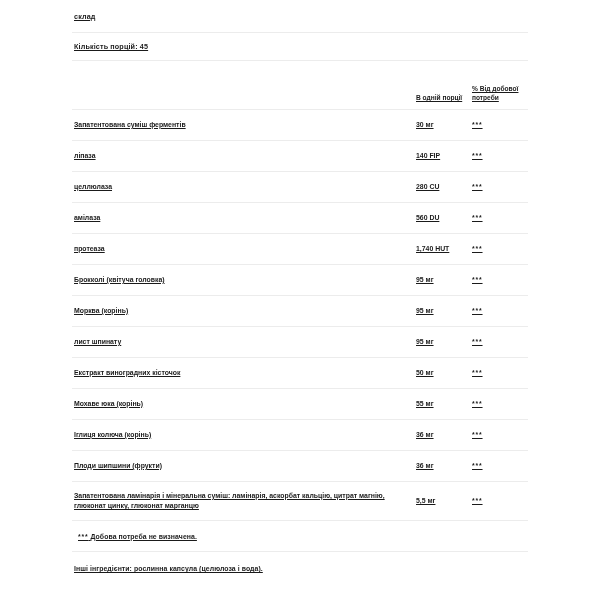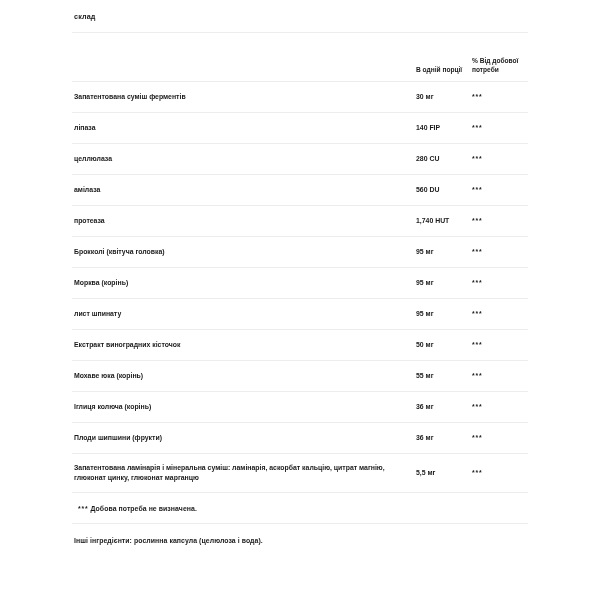--- a/index.html
+++ b/index.html
@@ -15,20 +15,21 @@
     color: #1a1a1a;
     -webkit-font-smoothing: antialiased;
   }
 
   .page {
     width: 600px;
     height: 600px;
     box-sizing: border-box;
     padding: 0;
     position: relative;
+    text-decoration: underline;
   }
 
   .panel {
     margin: 0 72px 0 72px;
     width: 456px;
   }
 
   
   .facts {
     width: 456px;
@@ -126,20 +127,23 @@
         <col class="col-amt">
         <col class="col-dv">
       </colgroup>
       <tbody>
 
         <tr class="meta-row first">
           <td class="col-name" colspan="3">склад</td>
         </tr>
 
 
+        <tr class="meta-row">
+          <td class="col-name" colspan="3">Кількість порцій: 45</td>
+        </tr>
 
         <tr class="head-row">
           <td class="col-name"></td>
           <td class="col-amt">В одній порції</td>
           <td class="col-dv">% Від добової потреби</td>
         </tr>
 
         <tr class="ing-row">
           <td class="col-name">Запатентована суміш ферментів</td>
           <td class="col-amt">30 мг</td>

